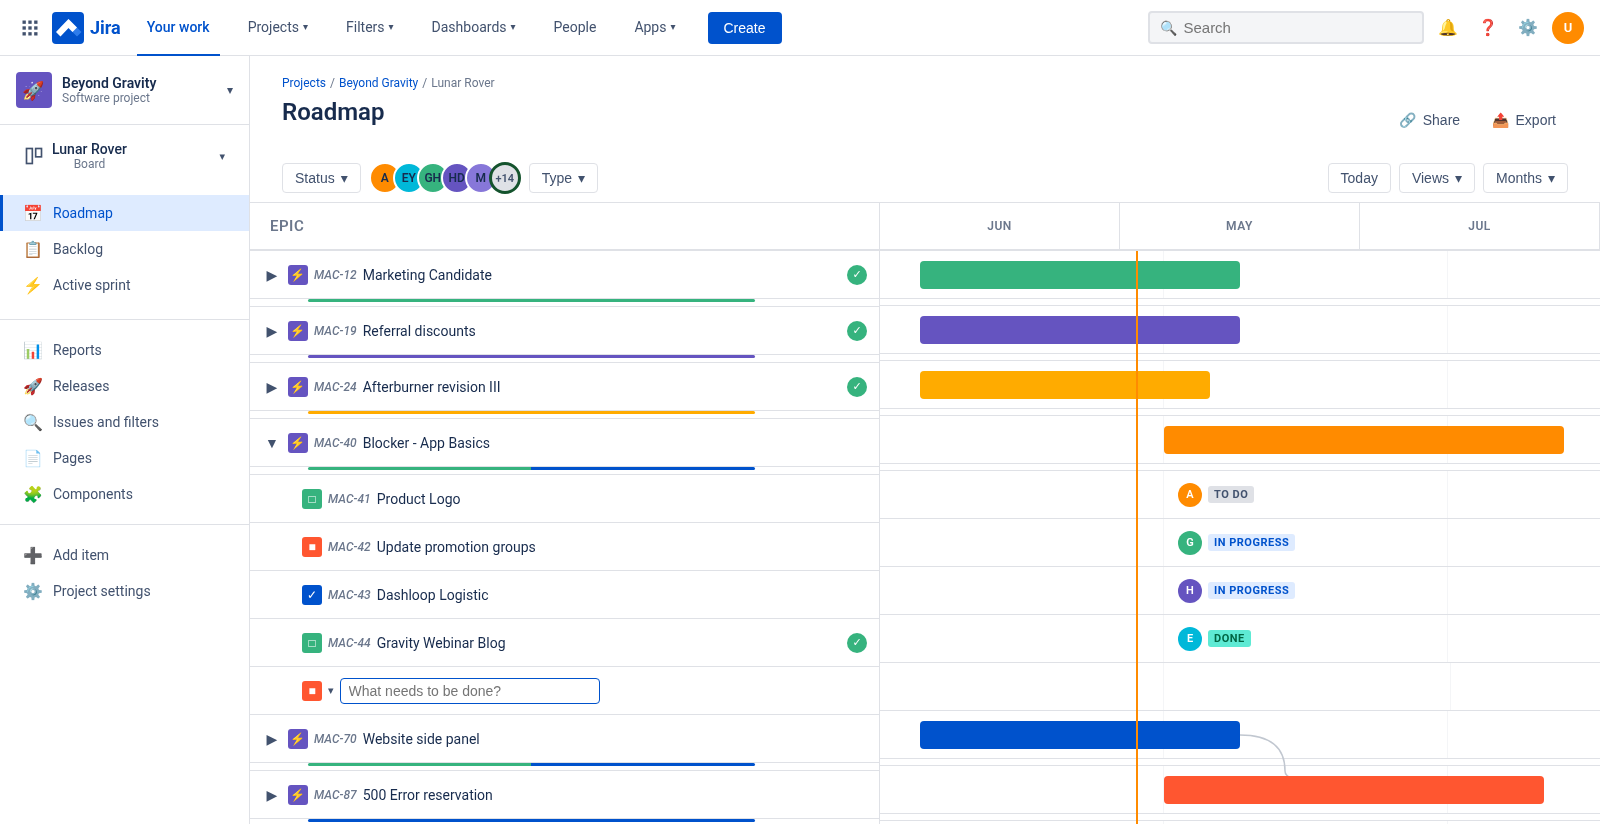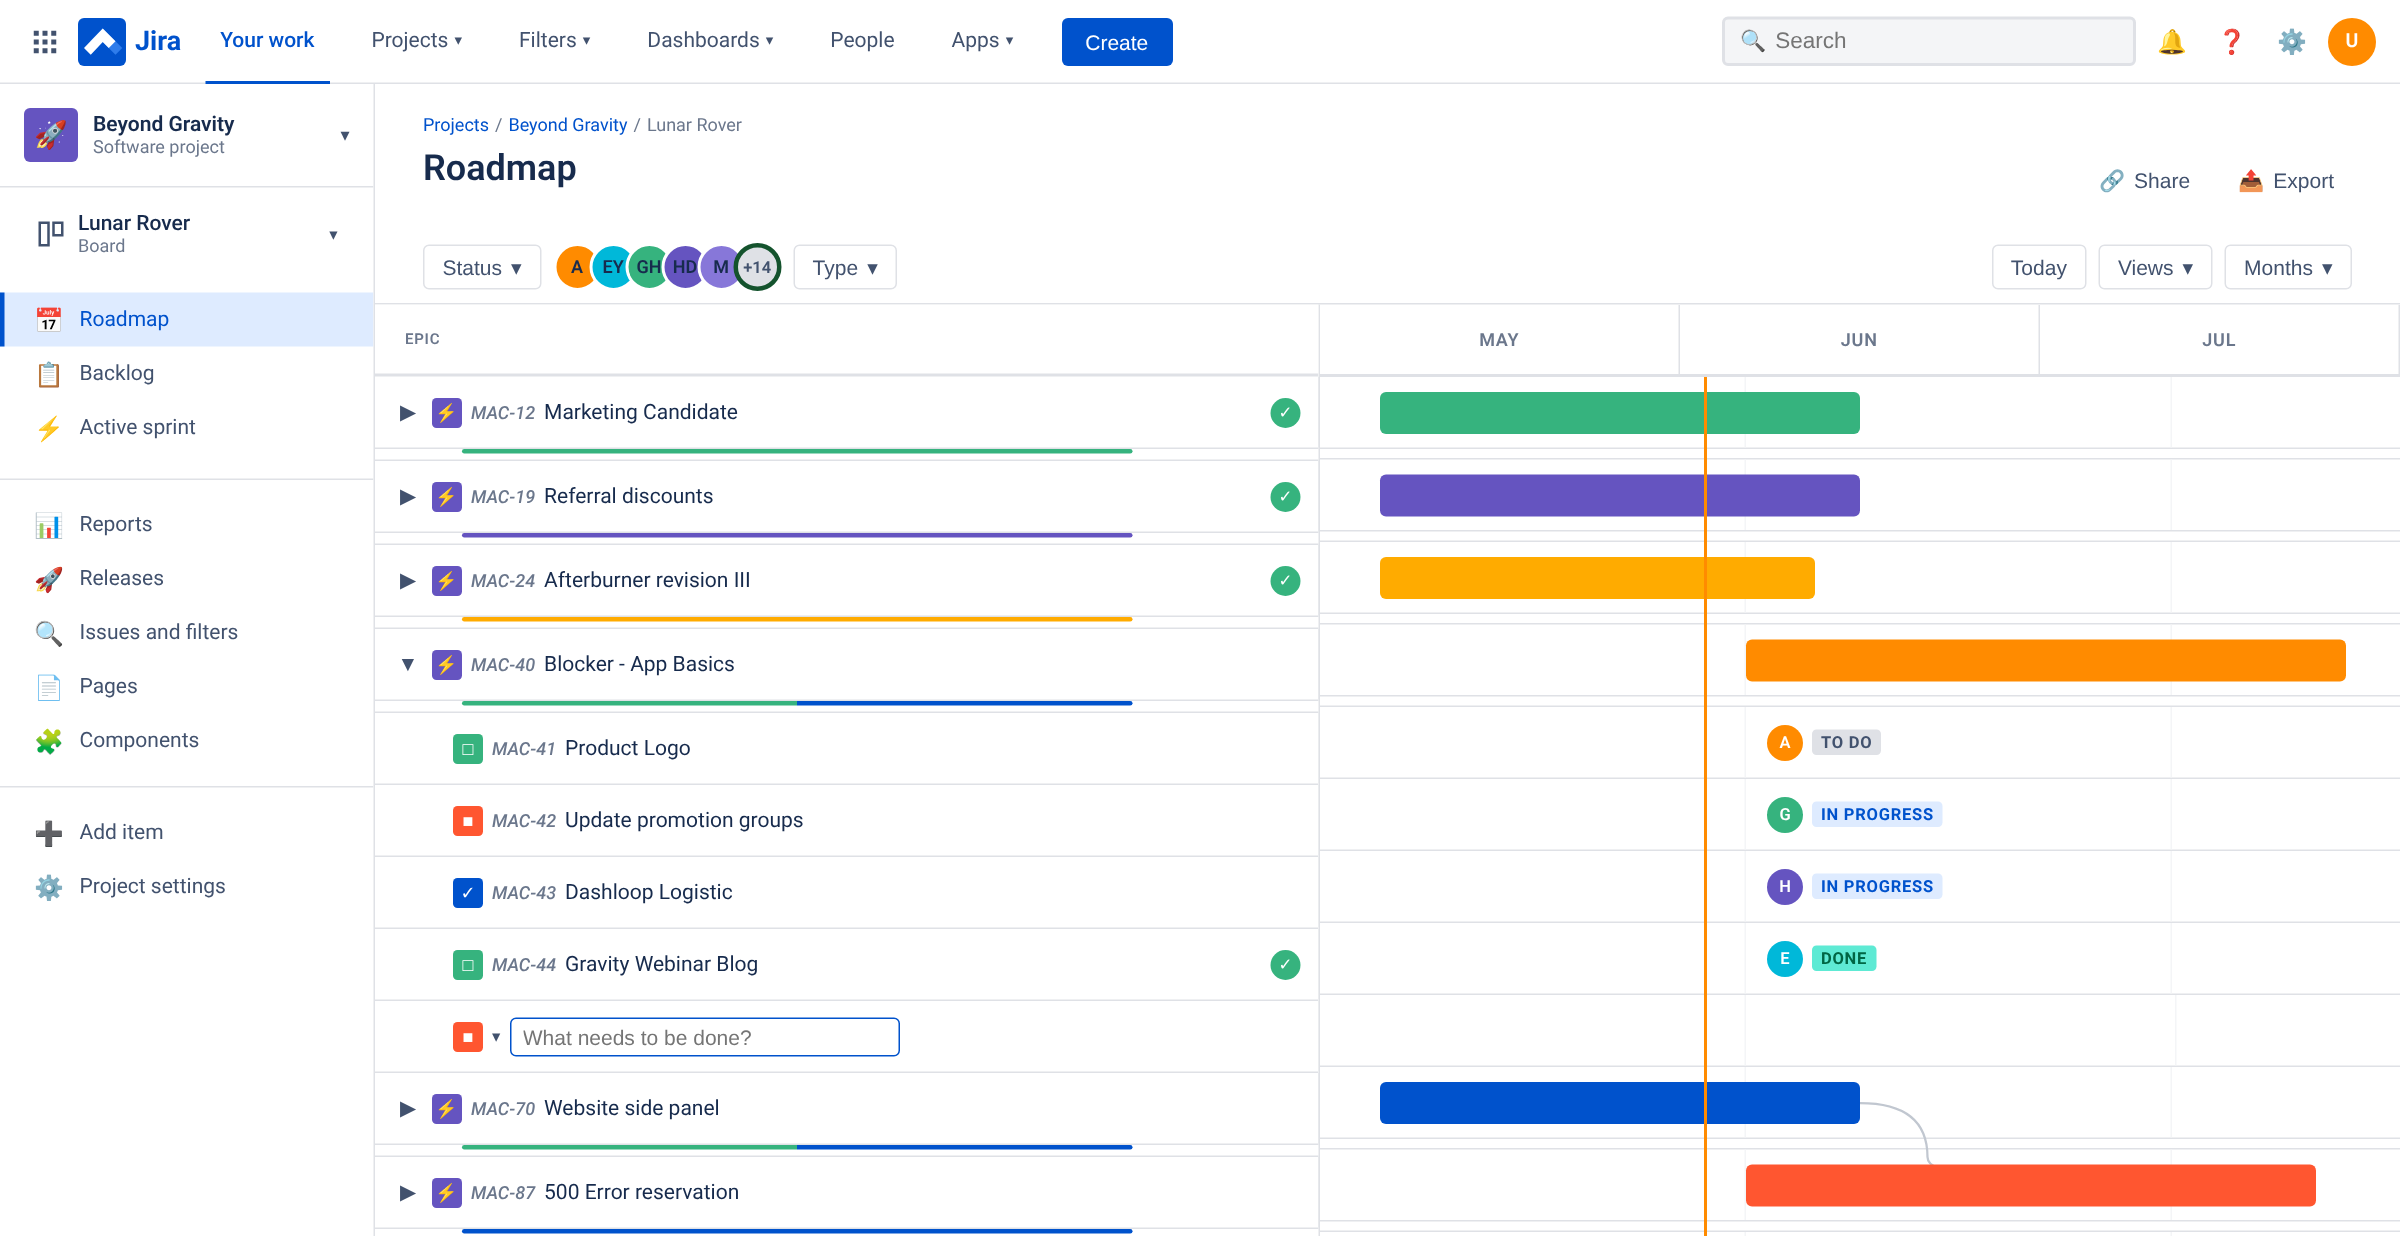--- a/index.html
+++ b/index.html
@@ -48,21 +48,21 @@
     .sidebar-project { display: flex; align-items: center; gap: 10px; padding: 16px; border-bottom: 1px solid #DFE1E6; cursor: pointer; }
     .sidebar-project-icon { width: 36px; height: 36px; border-radius: 4px; background: #6554C0; display: flex; align-items: center; justify-content: center; color: #fff; font-size: 18px; flex-shrink: 0; }
     .sidebar-project-info { flex: 1; }
     .sidebar-project-name { font-weight: 600; font-size: 14px; color: #172B4D; line-height: 1.2; }
     .sidebar-project-type { font-size: 12px; color: #6B778C; }
     .sidebar-project-chevron { color: #42526E; font-size: 12px; }
 
     .sidebar-board-section { padding: 8px 16px; }
     .sidebar-board-item { display: flex; align-items: center; gap: 8px; padding: 8px 8px; border-radius: 4px; cursor: pointer; color: #42526E; font-size: 14px; }
     .sidebar-board-item .bname { font-weight: 500; color: #172B4D; }
-    .sidebar-board-item .btype { font-size: 12px; color: #6B778C; }
+    .sidebar-board-item .btype { font-size: 12px; color: #6B778C; text-align: center; }
     .sidebar-board-item .chevron { margin-left: auto; color: #42526E; font-size: 11px; }
     .sidebar-board-icon { width: 20px; height: 20px; color: #42526E; }
 
     .sidebar-nav { padding: 8px 0; }
     .sidebar-nav-item {
       display: flex; align-items: center; gap: 10px; padding: 8px 20px;
       cursor: pointer; color: #42526E; font-size: 14px; border-left: 3px solid transparent;
     }
     .sidebar-nav-item .nav-icon { width: 20px; height: 20px; display: flex; align-items: center; justify-content: center; font-size: 16px; flex-shrink: 0; }
 
@@ -358,21 +358,21 @@
           <span>Months</span>
           <span>▾</span>
         </button>
       </div>
     </div>
 
     <div class="roadmap-wrapper">
 
       <div style="width:630px;min-width:630px;border-right:1px solid #DFE1E6;display:flex;flex-direction:column;overflow:hidden;">
 
-        <div style="height:48px;border-bottom:2px solid #DFE1E6;display:flex;align-items:center;padding:0 20px;font-weight:600;font-size:10px;color:#6B778C;text-transform:uppercase;letter-spacing:0.5px;background:#fff;flex-shrink:0;">
+        <div style="height:48px;border-bottom:2px solid #DFE1E6;display:flex;align-items:center;padding:0 20px;font-weight:600;font-size:15px;color:#6B778C;text-transform:uppercase;letter-spacing:0.5px;background:#fff;flex-shrink:0;">
           <span>Epic</span>
         </div>
 
         <div style="flex:1;overflow-y:auto;">
 
           <div class="epic-row">
             <div class="epic-cell">
               <div class="epic-expand">▶</div>
               <div class="epic-type-icon epic-type-purple">⚡</div>
               <span class="epic-id">MAC-12</span>
@@ -489,24 +489,24 @@
             <div style="height:3px;background:#0052CC;border-radius:2px;width:80%;"></div>
           </div>
 
         </div>
       </div>
 
       <div style="flex:1;overflow:auto;position:relative;">
 
         <div style="display:flex;height:48px;border-bottom:2px solid #DFE1E6;background:#fff;position:sticky;top:0;z-index:10;">
           <div class="month-header">
+            <span>JUN</span>
+          </div>
+          <div class="month-header">
             <span>MAY</span>
-          </div>
-          <div class="month-header">
-            <span>JUN</span>
           </div>
           <div class="month-header">
             <span>JUL</span>
           </div>
         </div>
 
         <div style="position:relative;min-width:852px;">
 
           <div class="today-line" style="left:256px;height:100%;position:absolute;top:0;"></div>
 

